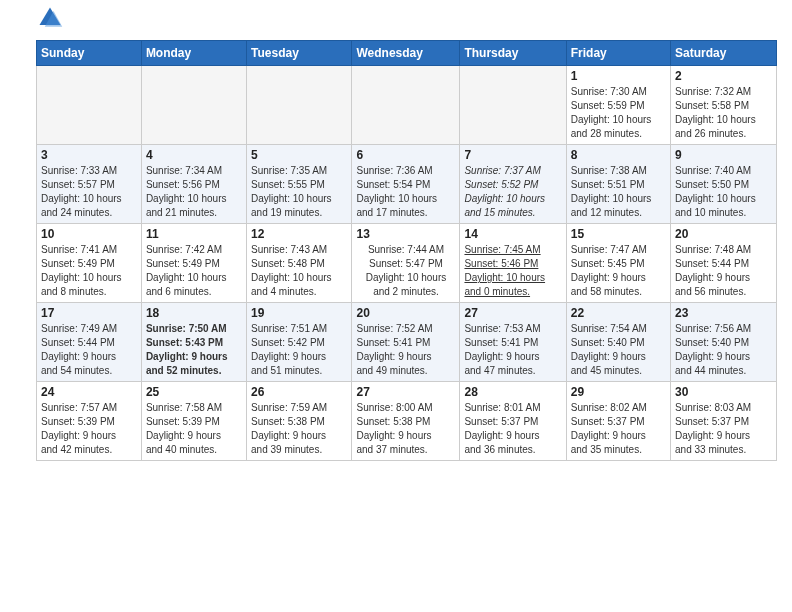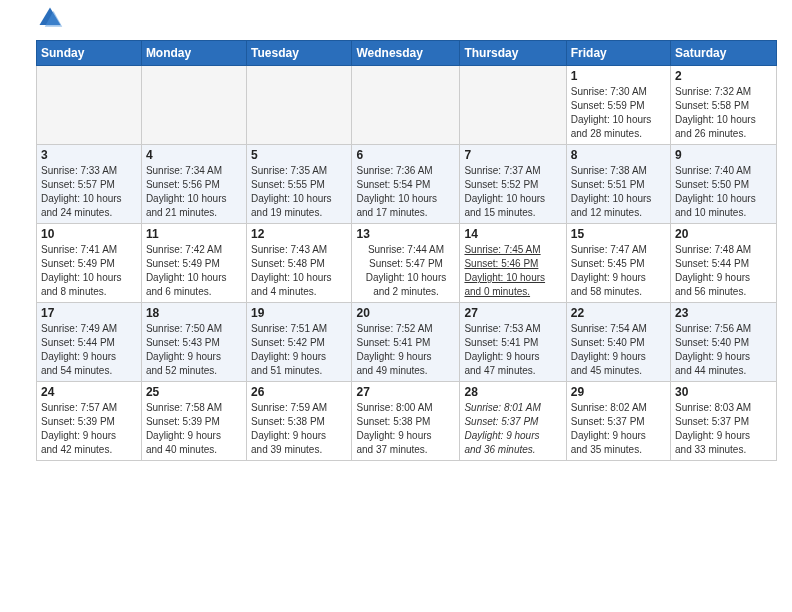--- a/index.html
+++ b/index.html
@@ -181,21 +181,21 @@
           </td>
           <td>
             <span class="day-num">6</span>
             <div class="day-info" style="white-space: pre-line;">Sunrise: 7:36 AM
 Sunset: 5:54 PM
 Daylight: 10 hours
 and 17 minutes.</div>
           </td>
           <td>
             <span class="day-num">7</span>
-            <div class="day-info" style="white-space: pre-line;">Sunrise: 7:37 AM
+            <div class="day-info" style="white-space: pre-line; font-style: italic;">Sunrise: 7:37 AM
 Sunset: 5:52 PM
 Daylight: 10 hours
 and 15 minutes.</div>
           </td>
           <td>
             <span class="day-num">8</span>
             <div class="day-info" style="white-space: pre-line;">Sunrise: 7:38 AM
 Sunset: 5:51 PM
 Daylight: 10 hours
 and 12 minutes.</div>
@@ -262,21 +262,21 @@
         <tr class="row-alt">
           <td>
             <span class="day-num">17</span>
             <div class="day-info" style="white-space: pre-line;">Sunrise: 7:49 AM
 Sunset: 5:44 PM
 Daylight: 9 hours
 and 54 minutes.</div>
           </td>
           <td>
             <span class="day-num">18</span>
-            <div class="day-info" style="white-space: pre-line;">Sunrise: 7:50 AM
+            <div class="day-info" style="white-space: pre-line; font-weight: bold;">Sunrise: 7:50 AM
 Sunset: 5:43 PM
 Daylight: 9 hours
 and 52 minutes.</div>
           </td>
           <td>
             <span class="day-num">19</span>
             <div class="day-info" style="white-space: pre-line;">Sunrise: 7:51 AM
 Sunset: 5:42 PM
 Daylight: 9 hours
 and 51 minutes.</div>
@@ -334,21 +334,21 @@
           </td>
           <td>
             <span class="day-num">27</span>
             <div class="day-info" style="white-space: pre-line;">Sunrise: 8:00 AM
 Sunset: 5:38 PM
 Daylight: 9 hours
 and 37 minutes.</div>
           </td>
           <td>
             <span class="day-num">28</span>
-            <div class="day-info" style="white-space: pre-line; font-style: italic;">Sunrise: 8:01 AM
+            <div class="day-info" style="white-space: pre-line;">Sunrise: 8:01 AM
 Sunset: 5:37 PM
 Daylight: 9 hours
 and 36 minutes.</div>
           </td>
           <td>
             <span class="day-num">29</span>
             <div class="day-info" style="white-space: pre-line;">Sunrise: 8:02 AM
 Sunset: 5:37 PM
 Daylight: 9 hours
 and 35 minutes.</div>

